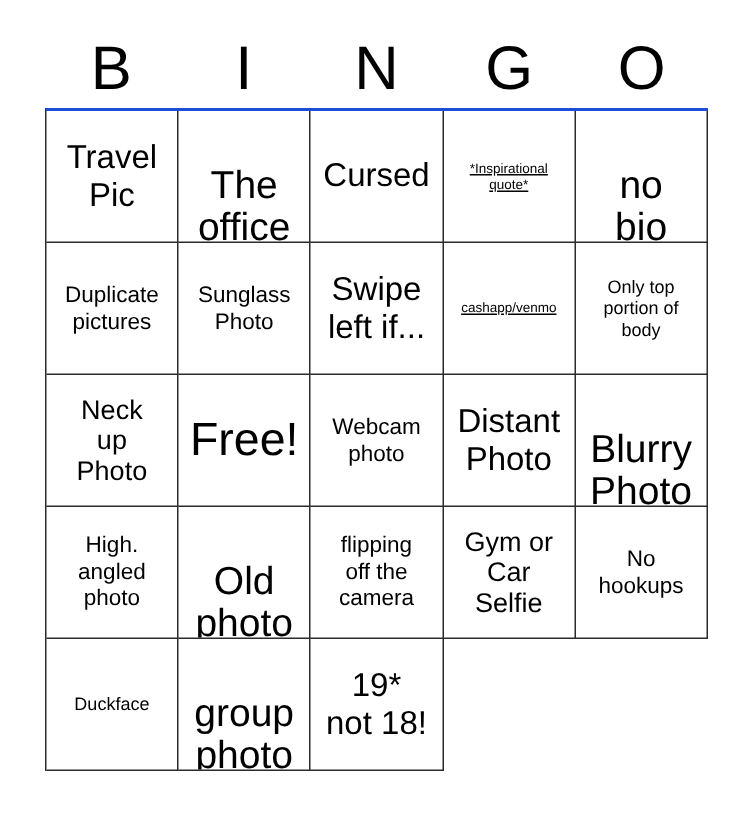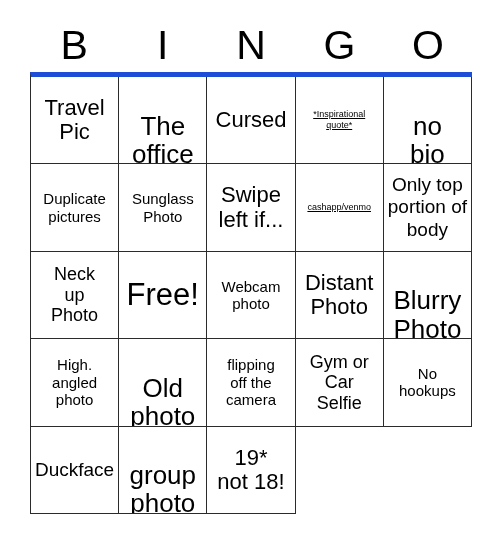--- a/index.html
+++ b/index.html
@@ -45,21 +45,21 @@
   }
 
   
   .grid {
     position: absolute;
     left: 30px;
     top: 72px;
     width: 442px;
     height: 442px;
     box-sizing: border-box;
-    border-top: 5px solid #1d4ed8;
+    border-top: 2px solid #1d4ed8;
     border-left: 1px solid #2b2b2b;
     display: grid;
     grid-template-columns: repeat(5, 1fr);
     grid-template-rows: repeat(5, 1fr);
   }
 
   .cell {
     box-sizing: border-box;
     border-right: 1px solid #2b2b2b;
     border-bottom: 1px solid #2b2b2b;
@@ -74,21 +74,21 @@
   .cell span {
     display: block;
     line-height: 1.12;
     width: 100%;
     white-space: pre-line;
     word-break: normal;
   }
 
   
   .sz-xs  span { font-size:  9px; line-height: 1.22; text-decoration: underline; }
-  .sz-sm  span { font-size: 19px; line-height: 1.18; }
+  .sz-sm  span { font-size: 12px; line-height: 1.18; }
   .sz-md  span { font-size: 15px; line-height: 1.16; }
   .sz-lg  span { font-size: 18px; line-height: 1.14; }
   .sz-xl  span { font-size: 22px; line-height: 1.10; }
   .sz-2xl span { font-size: 26px; line-height: 1.08; margin-top: 39px; }
   .sz-3xl span { font-size: 31px; line-height: 1.06; }
 </style>
 </head>
 <body>
 
 <div class="card">

